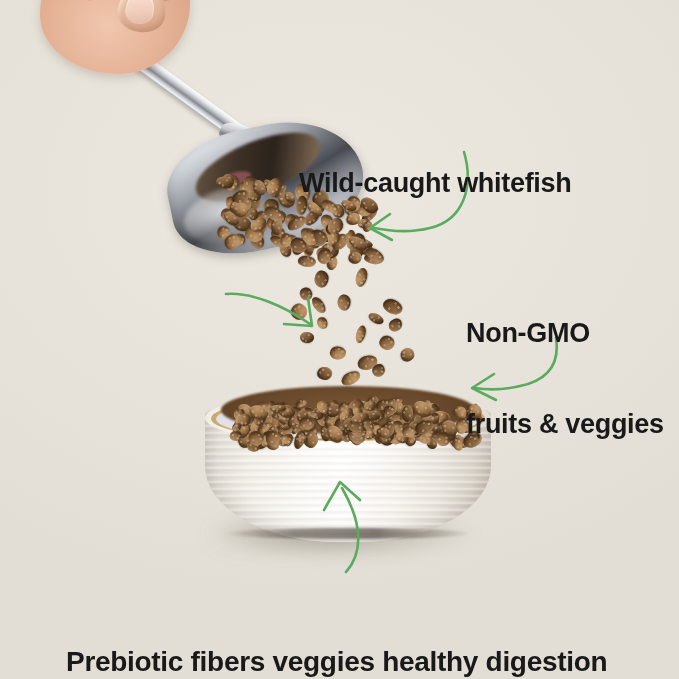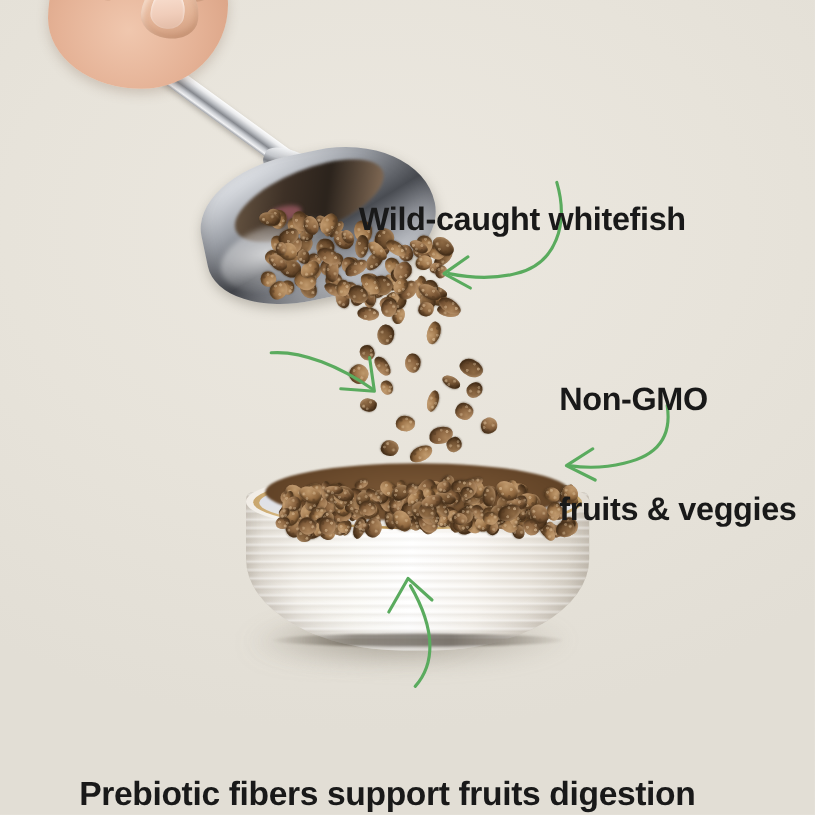--- a/index.html
+++ b/index.html
@@ -624,16 +624,16 @@
     <span class="lbl-line">Non-GMO</span>
     <span class="lbl-line">fruits &amp; veggies</span>
   </div>
 
   <div class="label lbl-whitefish">
     <span class="lbl-line">Wild-caught whitefish</span>
   </div>
 
 
   <div class="label lbl-prebiotic">
-    <span class="lbl-line">Prebiotic fibers support fruits digestion</span>
+    <span class="lbl-line">Prebiotic fibers veggies healthy digestion</span>
   </div>
 
 </div>
 
 </body></html>

